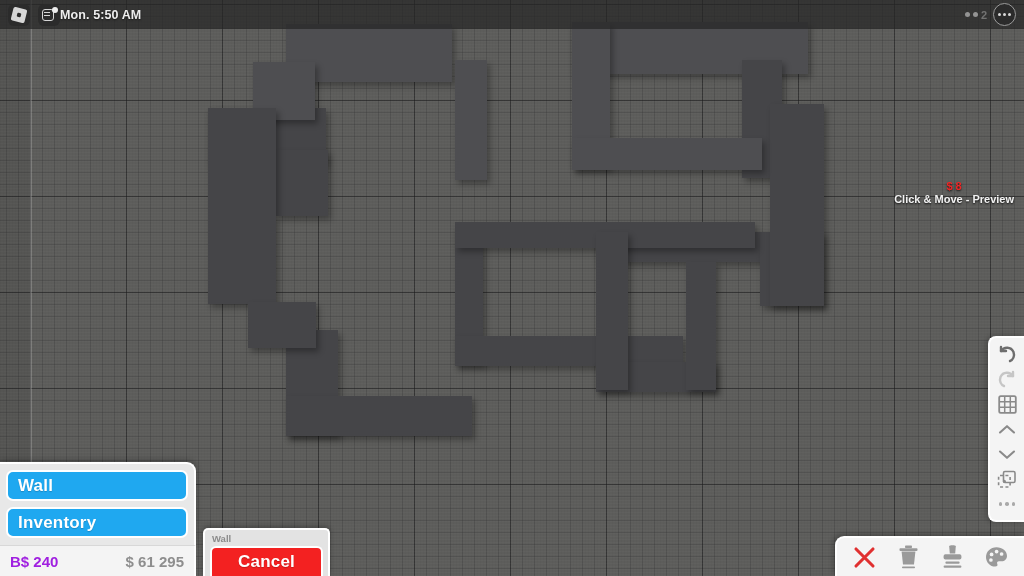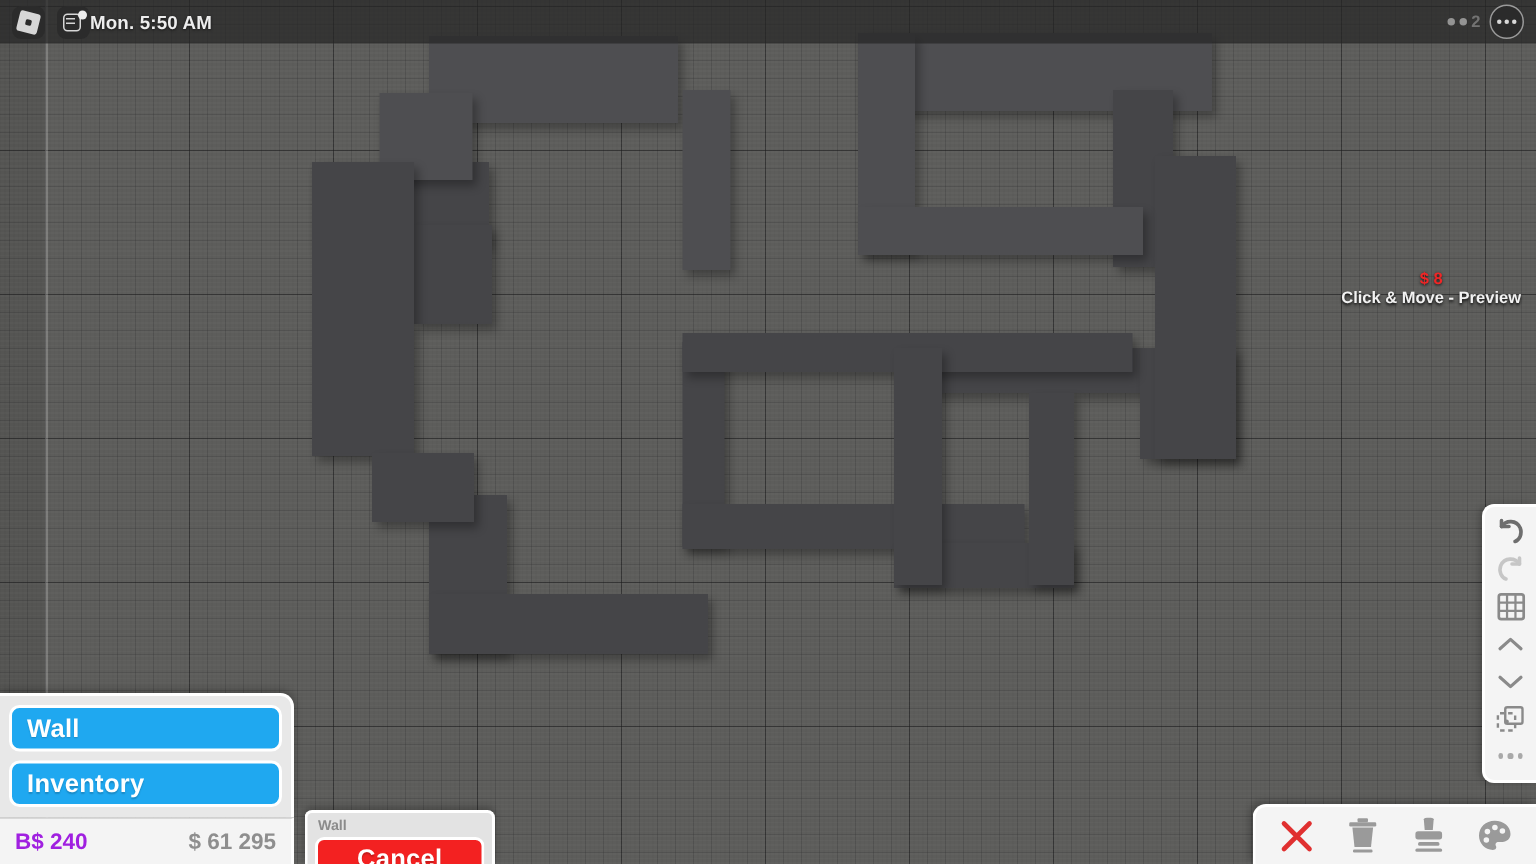--- a/index.html
+++ b/index.html
@@ -165,21 +165,21 @@
     background:#e3e3e3;
     border:2px solid #ffffff; border-bottom:none;
     border-top-left-radius:5px; border-top-right-radius:5px;
     padding:2px 5px 0 5px;
     box-shadow:0 -2px 5px rgba(0,0,0,0.25);
   }
   #tool-title {
     color:#8b8b8b; font-size:9.5px; font-weight:bold; padding:1px 2px 2px 2px;
   }
   #cancel-btn {
-    display:block; width:100%; height:18px;
+    display:block; width:100%; height:30px;
     background:#f32121; border:2px solid #ffffff;
     border-top-left-radius:6px; border-top-right-radius:6px;
     border-bottom:none;
     color:#ffffff; font-size:17px; font-weight:bold; text-align:center;
     line-height:26px; letter-spacing:0.2px;
     text-shadow:0 1px 1px rgba(0,0,0,0.2);
   }
 
   
   #right-toolbar {

